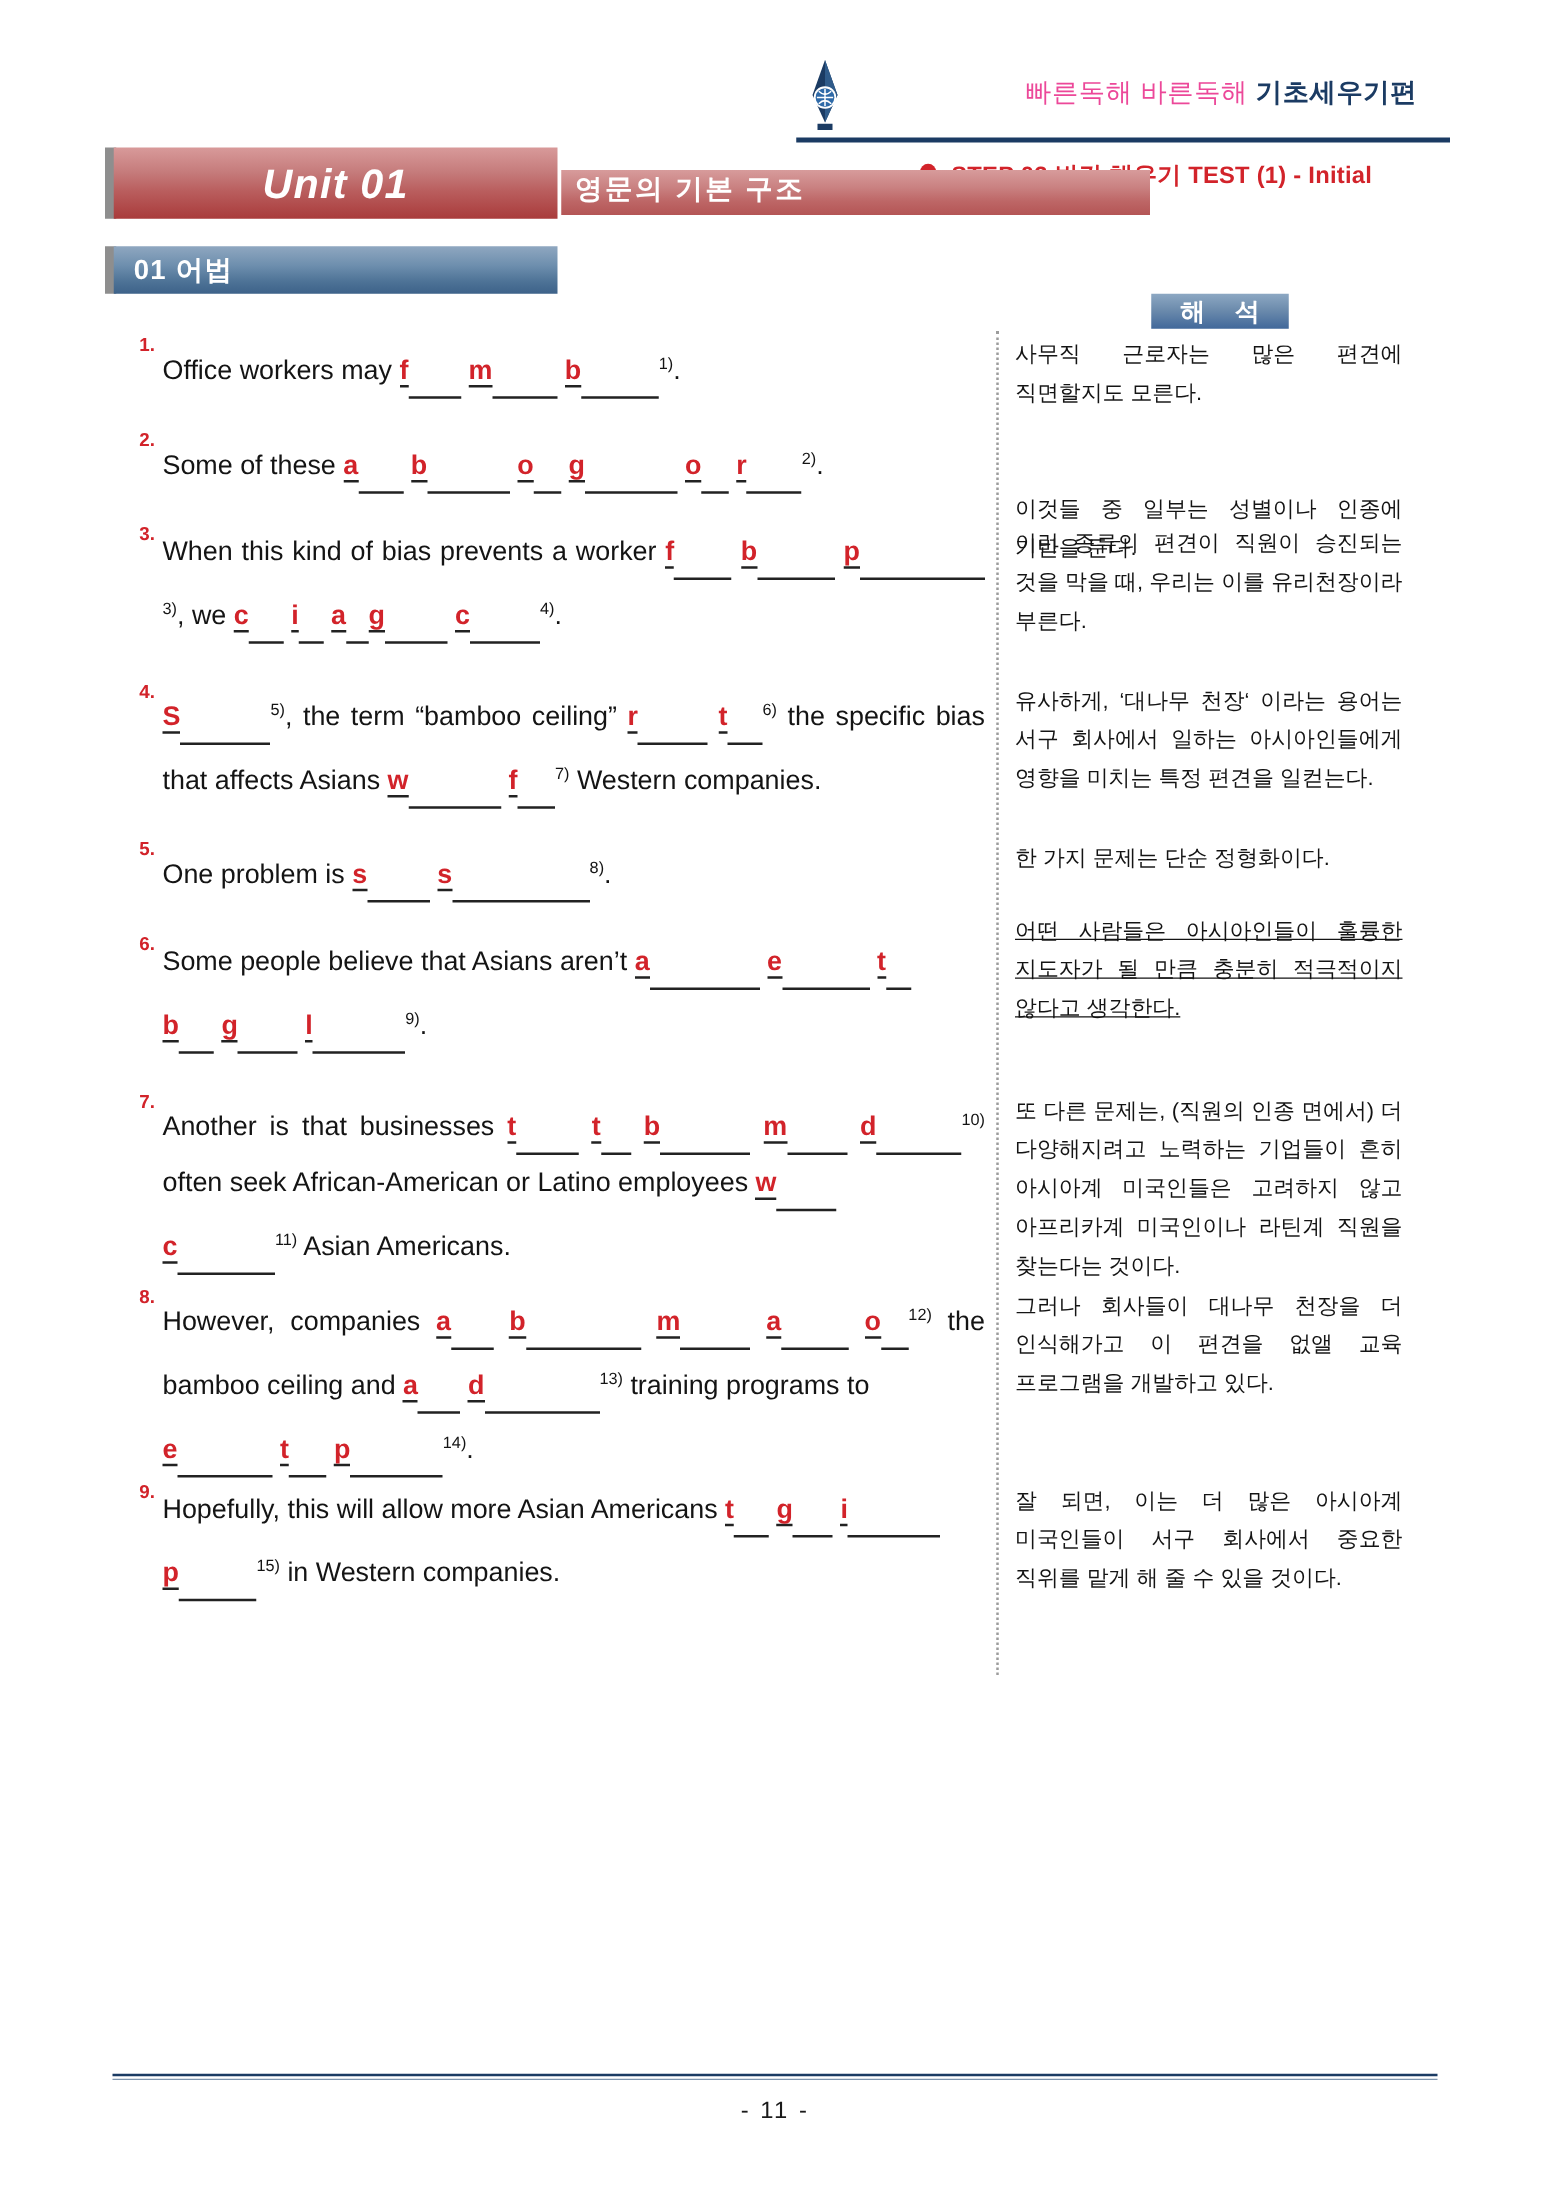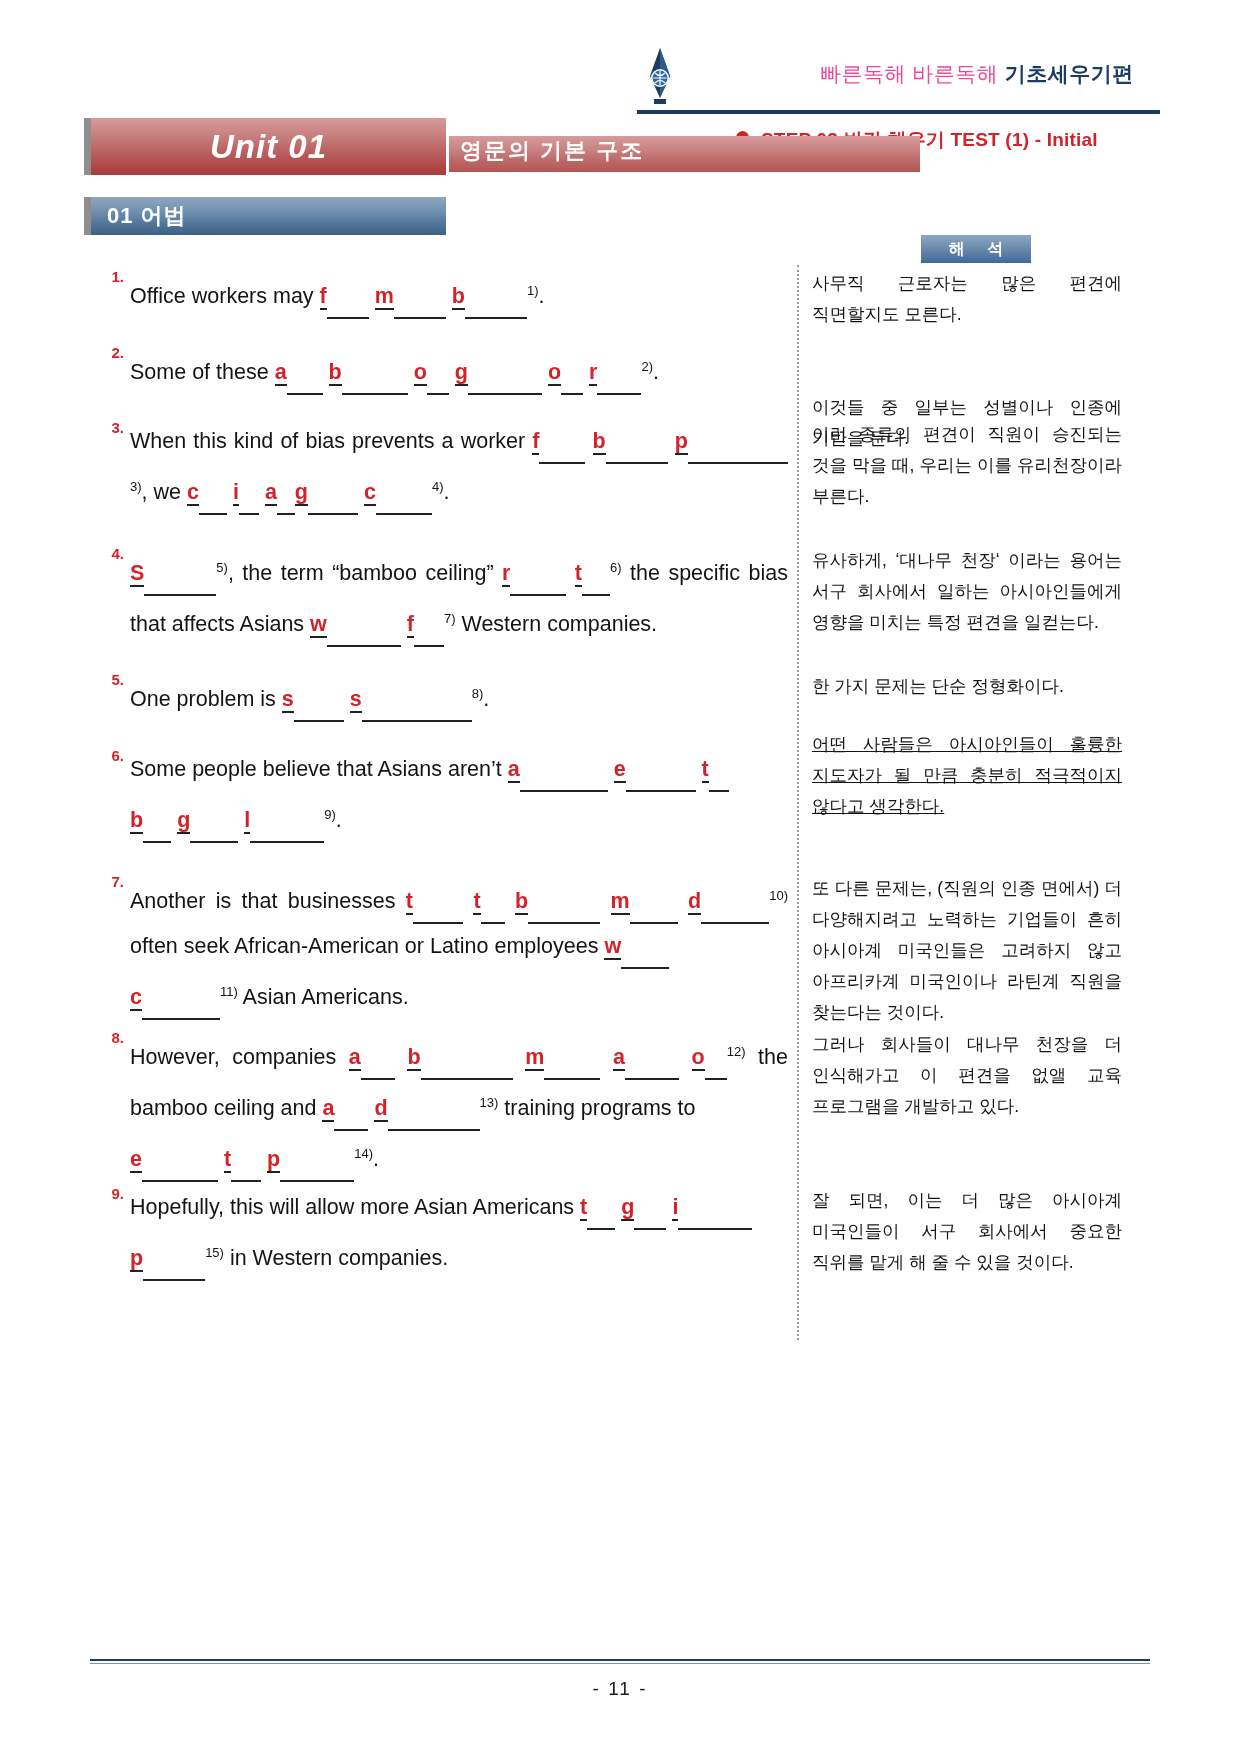--- a/index.html
+++ b/index.html
@@ -49,21 +49,21 @@
     background:linear-gradient(to bottom, #8fa7c0 0%, #6e8fae 40%, #4d7296 75%, #3d6289 100%);
     display:flex; align-items:center; }
   .sec-banner-text { color:#ffffff; font-size:22px; font-weight:700; padding-left:16px;
     letter-spacing:1px; }
   .sec-left-tab { position:absolute; left:84px; top:197px; width:9px; height:38px; background:#8e8e8e; }
 
   
   .trans-badge { position:absolute; left:921px; top:235px; width:110px; height:28px;
     background:linear-gradient(to bottom, #8da8c3 0%, #6d8cad 45%, #41689a 100%);
     display:flex; align-items:center; justify-content:center; }
-  .trans-badge-text { color:#ffffff; font-size:16px; font-weight:700; letter-spacing:9px;
+  .trans-badge-text { color:#ffffff; font-size:20px; font-weight:700; letter-spacing:9px;
     text-indent:9px; }
 
   
   .divider { position:absolute; left:797px; top:265px; width:0; height:1075px;
     border-left:2px dotted #9c9c9c; }
 
   .left-col { position:absolute; left:98px; top:268px; width:690px; }
   .right-col { position:absolute; left:812px; top:268px; width:345px; }
 
   

